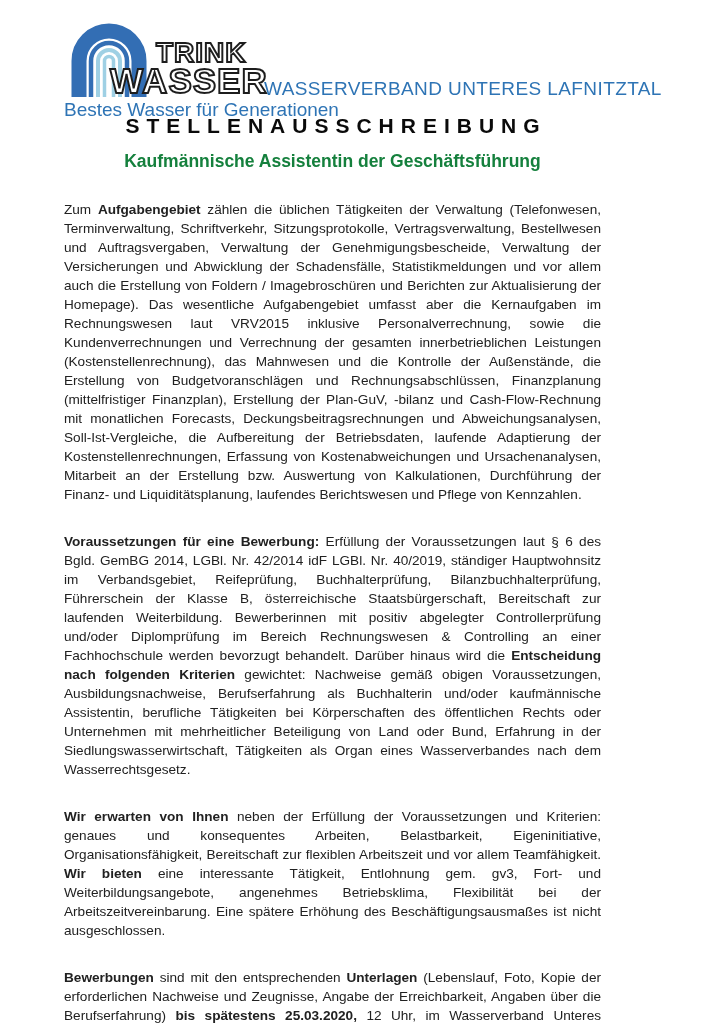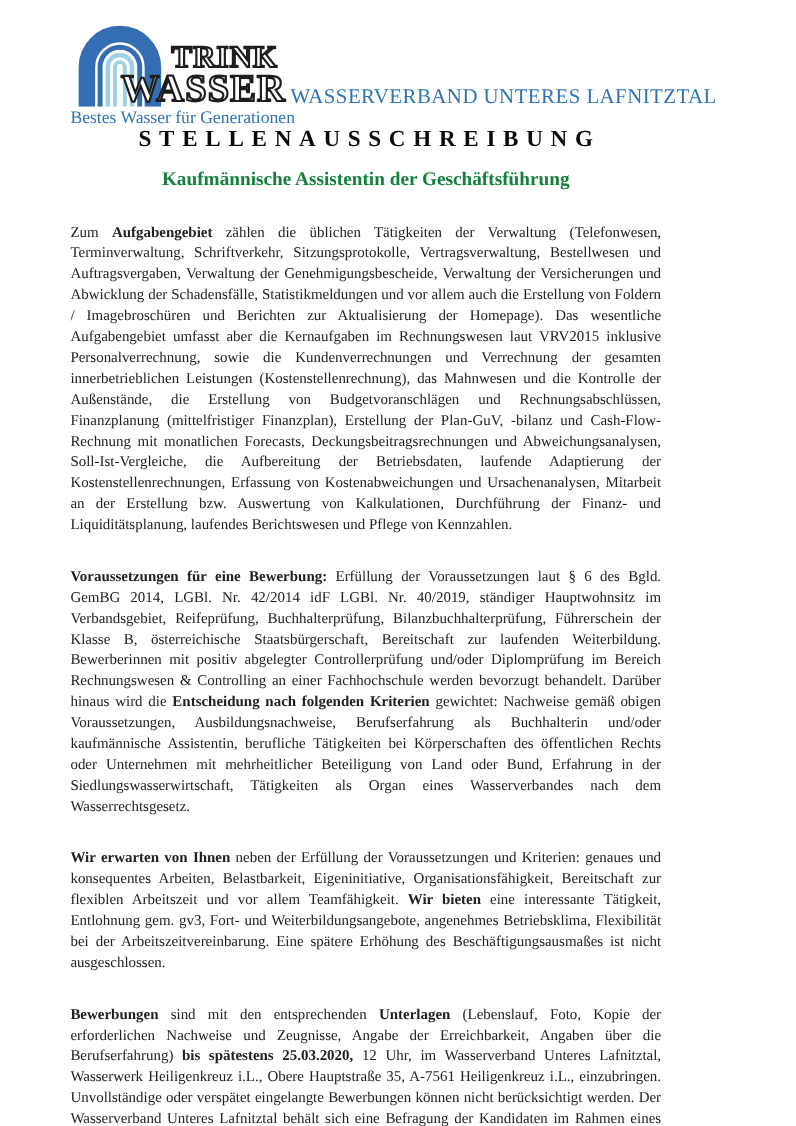--- a/index.html
+++ b/index.html
@@ -5,42 +5,42 @@
   :root{
     --blue-dark:#336eb4;
     --blue-light:#9fd0e4;
     --blue-text:#2e74b5;
     --ink:#212121;
   }
   *{margin:0;padding:0;box-sizing:border-box;}
   html,body{background:#ffffff;}
   .page{
     width:664px;height:1024px;background:#ffffff;position:relative;
-    font-family:Liberation Serif, serif;
+    font-family:Liberation Sans, sans-serif;
     color:var(--ink);
     padding:18px 63px 0 64px;
     overflow:hidden;
   }
   
   .letterhead{position:relative;height:96px;}
   .arch{position:absolute;left:5px;top:3px;}
   .logo-word{
     position:absolute;
     font-weight:bold;
     color:#ffffff;
     -webkit-text-stroke:2px #1d1d1d;
     letter-spacing:1px;
     line-height:1;
     white-space:nowrap;
   }
   .logo-word1{left:92px;top:21px;font-size:28px;}
   .logo-word2{left:46px;top:45px;font-size:35px;}
   .tagline{
     position:absolute;left:0;top:81px;
-    font-size:16px;color:var(--blue-text);
+    font-size:19px;color:var(--blue-text);
     white-space:nowrap;
   }
   .org-name{
     position:absolute;left:200px;top:60px;
     font-size:19px;color:var(--blue-text);
     letter-spacing:0.4px;white-space:nowrap;
   }
   
   .title{
     text-align:center;

